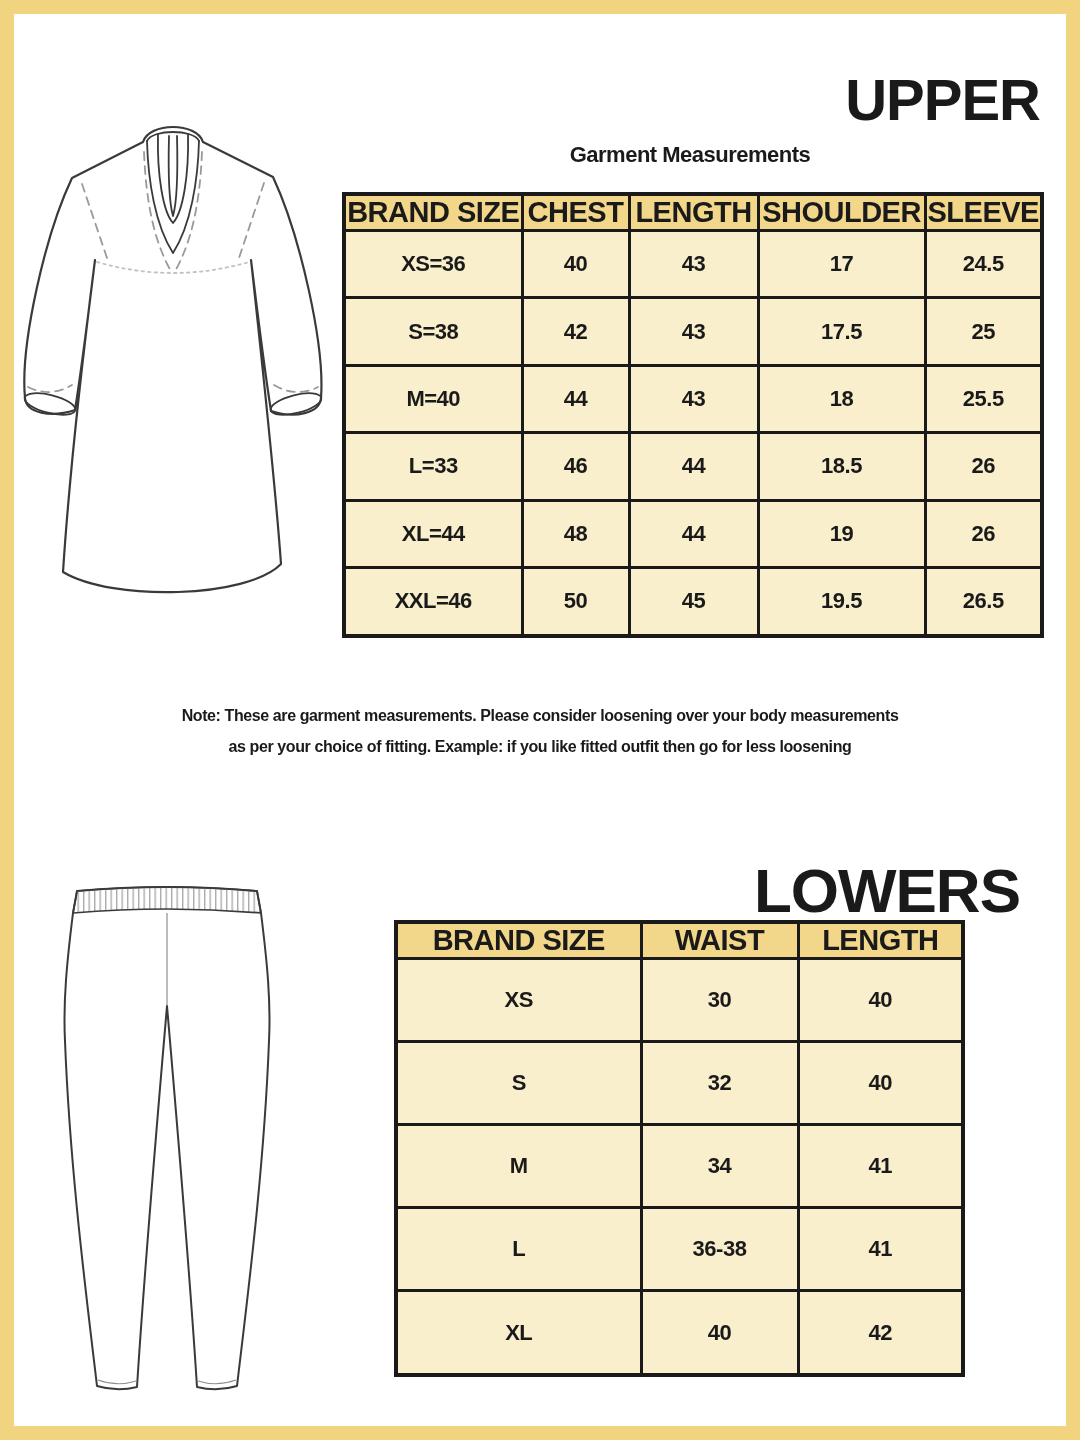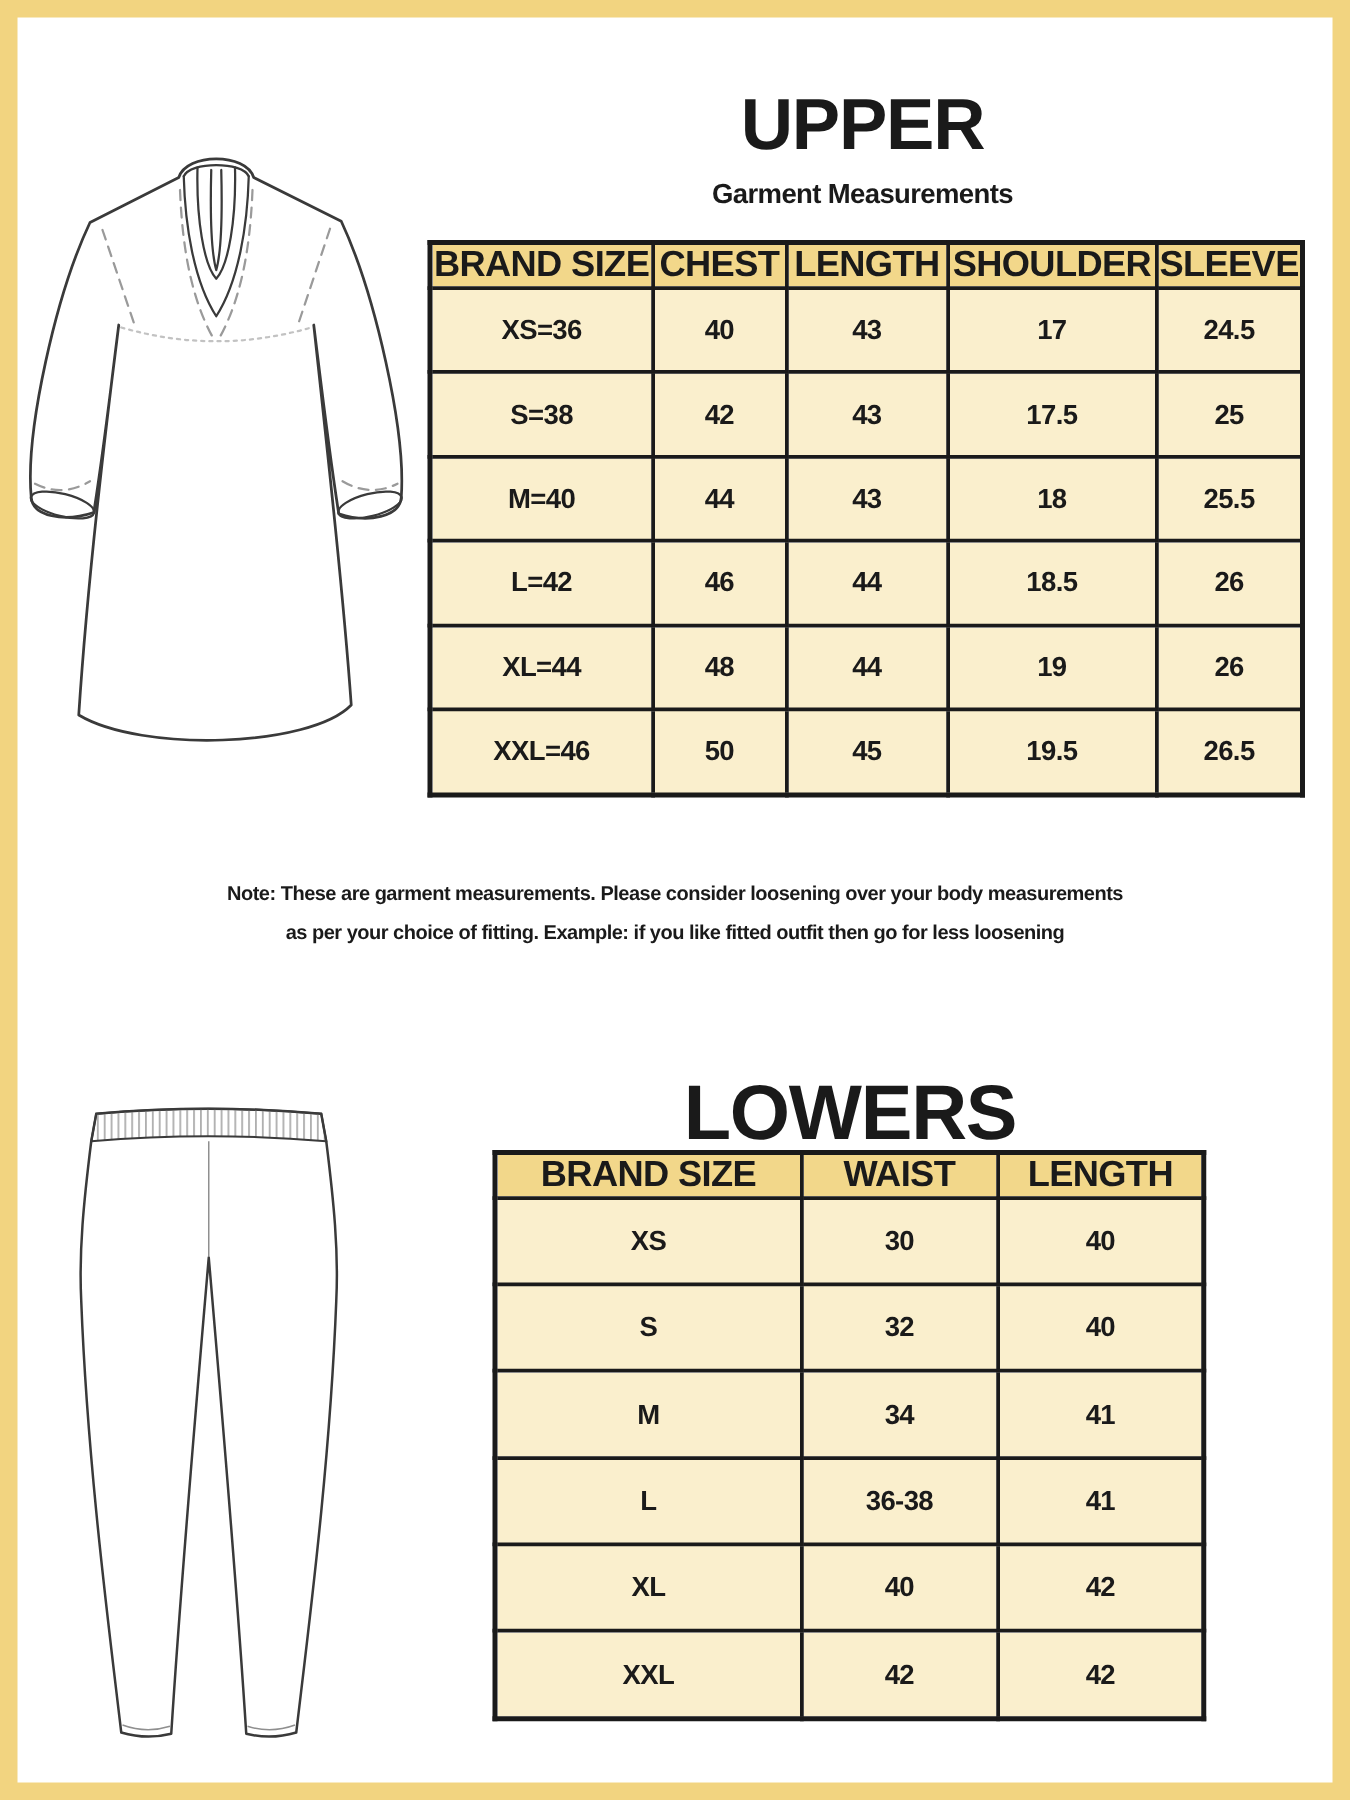--- a/index.html
+++ b/index.html
@@ -9,21 +9,21 @@
     --table-border:#1a1a1a;
     --ink:#1a1a1a;
     --paper:#ffffff;
   }
   *{margin:0;padding:0;box-sizing:border-box;}
   html,body{width:1080px;height:1440px;}
   body{font-family:"Liberation Sans","DejaVu Sans",sans-serif;background:var(--paper);}
   .page{position:relative;width:1080px;height:1440px;background:var(--paper);overflow:hidden;}
   .frame{position:absolute;inset:0;border:14px solid var(--frame);pointer-events:none;z-index:5;}
   .abs{position:absolute;}
-  .title{font-weight:700;color:var(--ink);text-align:center;letter-spacing:-1px;}
+  .title{font-weight:700;color:var(--ink);text-align:right;letter-spacing:-1px;}
   #upper-title{left:340px;top:70px;width:700px;font-size:58px;line-height:60px;}
   #upper-subtitle{left:340px;top:138px;width:700px;font-size:22px;line-height:34px;font-weight:700;text-align:center;letter-spacing:-0.5px;color:var(--ink);}
   #lowers-title{left:340px;top:859px;width:680px;font-size:62px;line-height:64px;}
 
   table{border-collapse:collapse;table-layout:fixed;}
   #upper-table{left:342px;top:192px;width:698px;height:446px;}
   #lowers-table{left:394px;top:920px;width:567px;height:457px;}
   th,td{border:3px solid var(--table-border);text-align:center;vertical-align:middle;
         color:var(--ink);font-weight:700;letter-spacing:-0.5px;overflow:hidden;}
   table{border:4px solid var(--table-border);padding-left:46px;}
@@ -120,21 +120,21 @@
           <td>25</td>
         </tr>
         <tr>
           <td>M=40</td>
           <td>44</td>
           <td>43</td>
           <td>18</td>
           <td>25.5</td>
         </tr>
         <tr>
-          <td>L=42</td>
+          <td>L=33</td>
           <td>46</td>
           <td>44</td>
           <td>18.5</td>
           <td>26</td>
         </tr>
         <tr>
           <td>XL=44</td>
           <td>48</td>
           <td>44</td>
           <td>19</td>
@@ -217,22 +217,17 @@
         <tr>
           <td>L</td>
           <td>36-38</td>
           <td>41</td>
         </tr>
         <tr>
           <td>XL</td>
           <td>40</td>
           <td>42</td>
         </tr>
-        <tr>
-          <td>XXL</td>
-          <td>42</td>
-          <td>42</td>
-        </tr>
       </tbody>
   </table>
 
   <div class="frame"></div>
 </div>
 
 </body></html>

